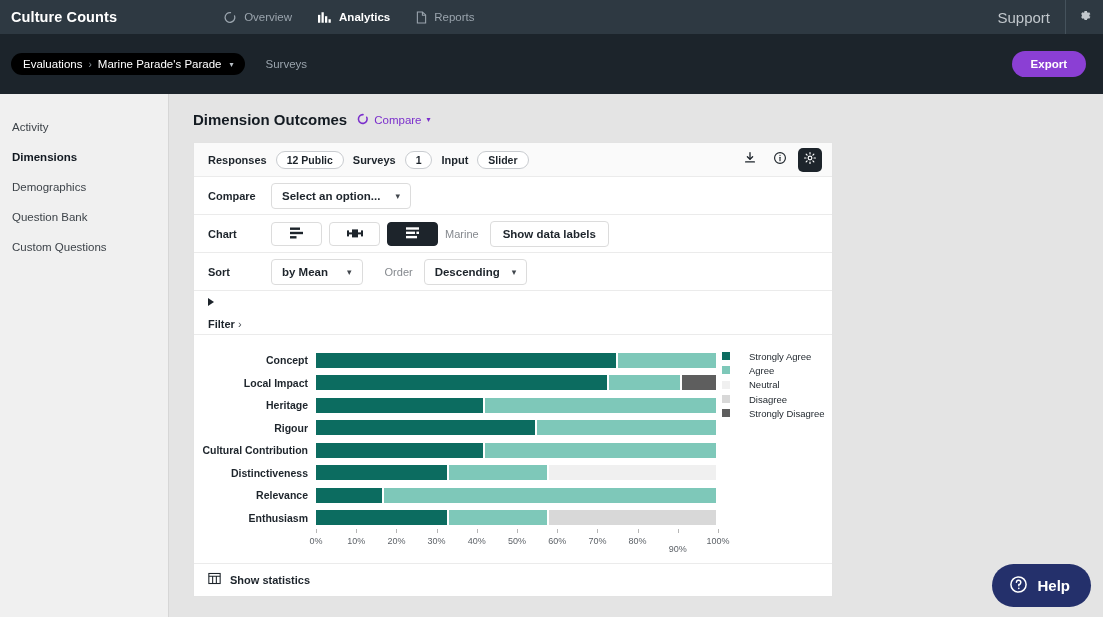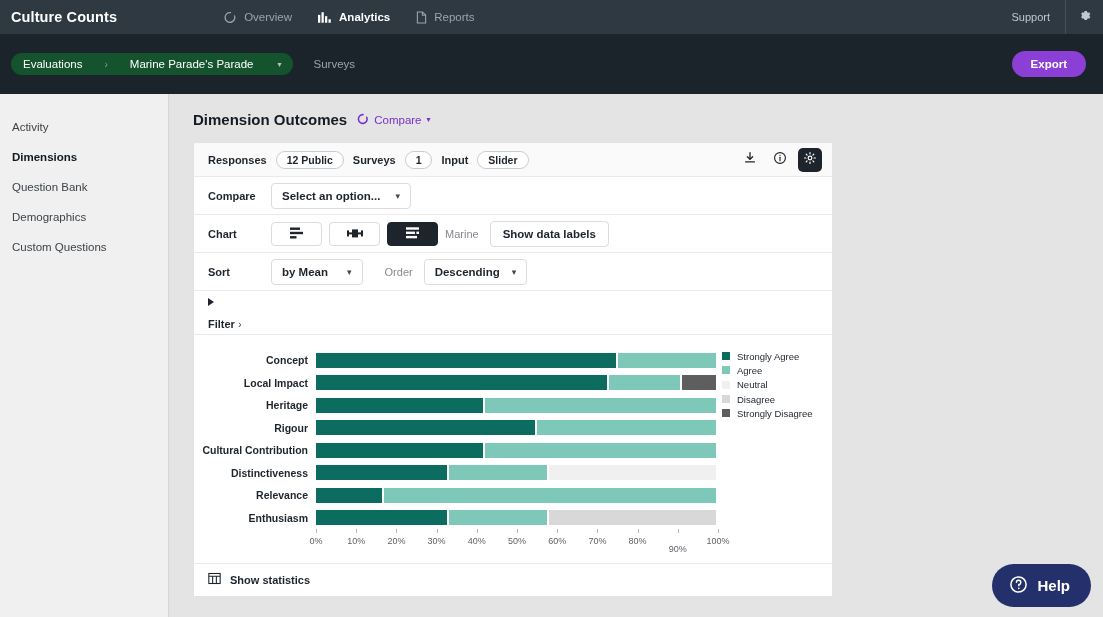--- a/index.html
+++ b/index.html
@@ -15,33 +15,33 @@
   .topbar {
     height: 34px; background: #2e3942; display: flex; align-items: center;
     padding: 0 0 0 11px; position: relative; gap: 24px;
   }
   .brand { color: #ffffff; font-size: 14.5px; font-weight: bold; letter-spacing: .1px; }
   .topnav { display: flex; align-items: center; margin-left: 83px; gap: 26px; }
   .topnav-item { display: flex; align-items: center; gap: 7px; font-size: 11.5px; color: #9aa4ad; cursor: pointer; }
   .topnav-item.active { color: #ffffff; font-weight: bold; }
   .topnav-item svg { display: block; }
   .top-right { position: absolute; right: 0; top: 0; height: 34px; display: flex; align-items: center; }
-  .support { font-size: 11px; color: #c2c8cd; padding-right: 15px; cursor: pointer; }
+  .support { font-size: 15px; color: #c2c8cd; padding-right: 15px; cursor: pointer; }
   .gear-wrap {
     width: 38px; height: 34px; display: flex; align-items: center; justify-content: center;
     border-left: 1px solid #45525c; cursor: pointer;
   }
 
   
   .crumbbar {
     height: 60px; background: #1c242b; display: flex; align-items: center;
     padding: 0 17px 0 11px; position: relative;
   }
   .crumbpill {
-    display: flex; align-items: center; gap: 22px; background: #14532d;
+    display: flex; align-items: center; gap: 6px; background: #000000;
     border-radius: 14px; padding: 5px 12px; font-size: 11.5px; color: #ffffff; cursor: pointer;
   }
   .crumbpill .sep { color: #8d969d; font-size: 10px; }
   .crumbpill .caret { color: #b9c0c6; font-size: 8px; margin-left: 2px; }
   .surveys-link { font-size: 11.5px; color: #9aa4ad; margin-left: 20px; cursor: pointer; }
   .export-btn {
     position: absolute; right: 17px; background: #8b3fd4; color: #fff; border: none;
     border-radius: 14px; font-size: 11.5px; font-family: inherit; font-weight: bold;
     padding: 7px 19px; cursor: pointer;
   }
@@ -107,21 +107,21 @@
   .cat-col { width: 122px; flex: none; }
   .cat { height: 22.5px; display: flex; align-items: center; justify-content: flex-end; padding-right: 8px;
          font-size: 10.5px; font-weight: bold; color: #1d242b; }
   .plot { width: 402px; position: relative; }
   .bar { height: 22.5px; display: flex; align-items: center; }
   .bar .seg-b { height: 15px; }
   .axis { width: 402px; margin-left: 122px; position: relative; height: 26px; }
   .tick { position: absolute; top: 0; width: 1px; height: 4px; background: #b6b6b6; }
   .tlabel { position: absolute; top: 7px; font-size: 9px; color: #5d6268; transform: translateX(-50%); white-space: nowrap; }
   .legend { position: absolute; left: 528px; top: 14px; }
-  .lg-item { display: flex; align-items: center; gap: 7px; height: 14.3px; }
+  .lg-item { display: flex; align-items: center; gap: 19px; height: 14.3px; }
   .lg-sw { width: 8px; height: 8px; flex: none; }
   .lg-tx { font-size: 9.5px; color: #1d242b; }
 
   .stats-row { height: 32px; display: flex; align-items: center; padding: 0 14px; gap: 9px; background: #fff; }
   .stats-lbl { font-size: 11px; font-weight: bold; color: #1d242b; cursor: pointer; }
 
   
   .help {
     position: absolute; right: 12px; bottom: 10px; height: 43px; border-radius: 22px;
     background: #24306b; color: #fff; display: flex; align-items: center; gap: 9px;
@@ -191,22 +191,22 @@
     </div>
     <div class="surveys-link">Surveys</div>
     <button class="export-btn">Export</button>
   </div>
 
   <div class="body">
 
     <div class="sidebar">
       <div class="side-item">Activity</div>
       <div class="side-item active">Dimensions</div>
+      <div class="side-item">Demographics</div>
       <div class="side-item">Question Bank</div>
-      <div class="side-item">Demographics</div>
       <div class="side-item">Custom Questions</div>
     </div>
 
     <div class="content">
 
       <div class="page-head">
         <div class="page-title">Dimension Outcomes</div>
         <div class="compare-link">
           <span>
             <svg width="12" height="12" viewBox="0 0 16 16" fill="none" stroke="#7b2fcc" stroke-width="2.1" stroke-linecap="round">

